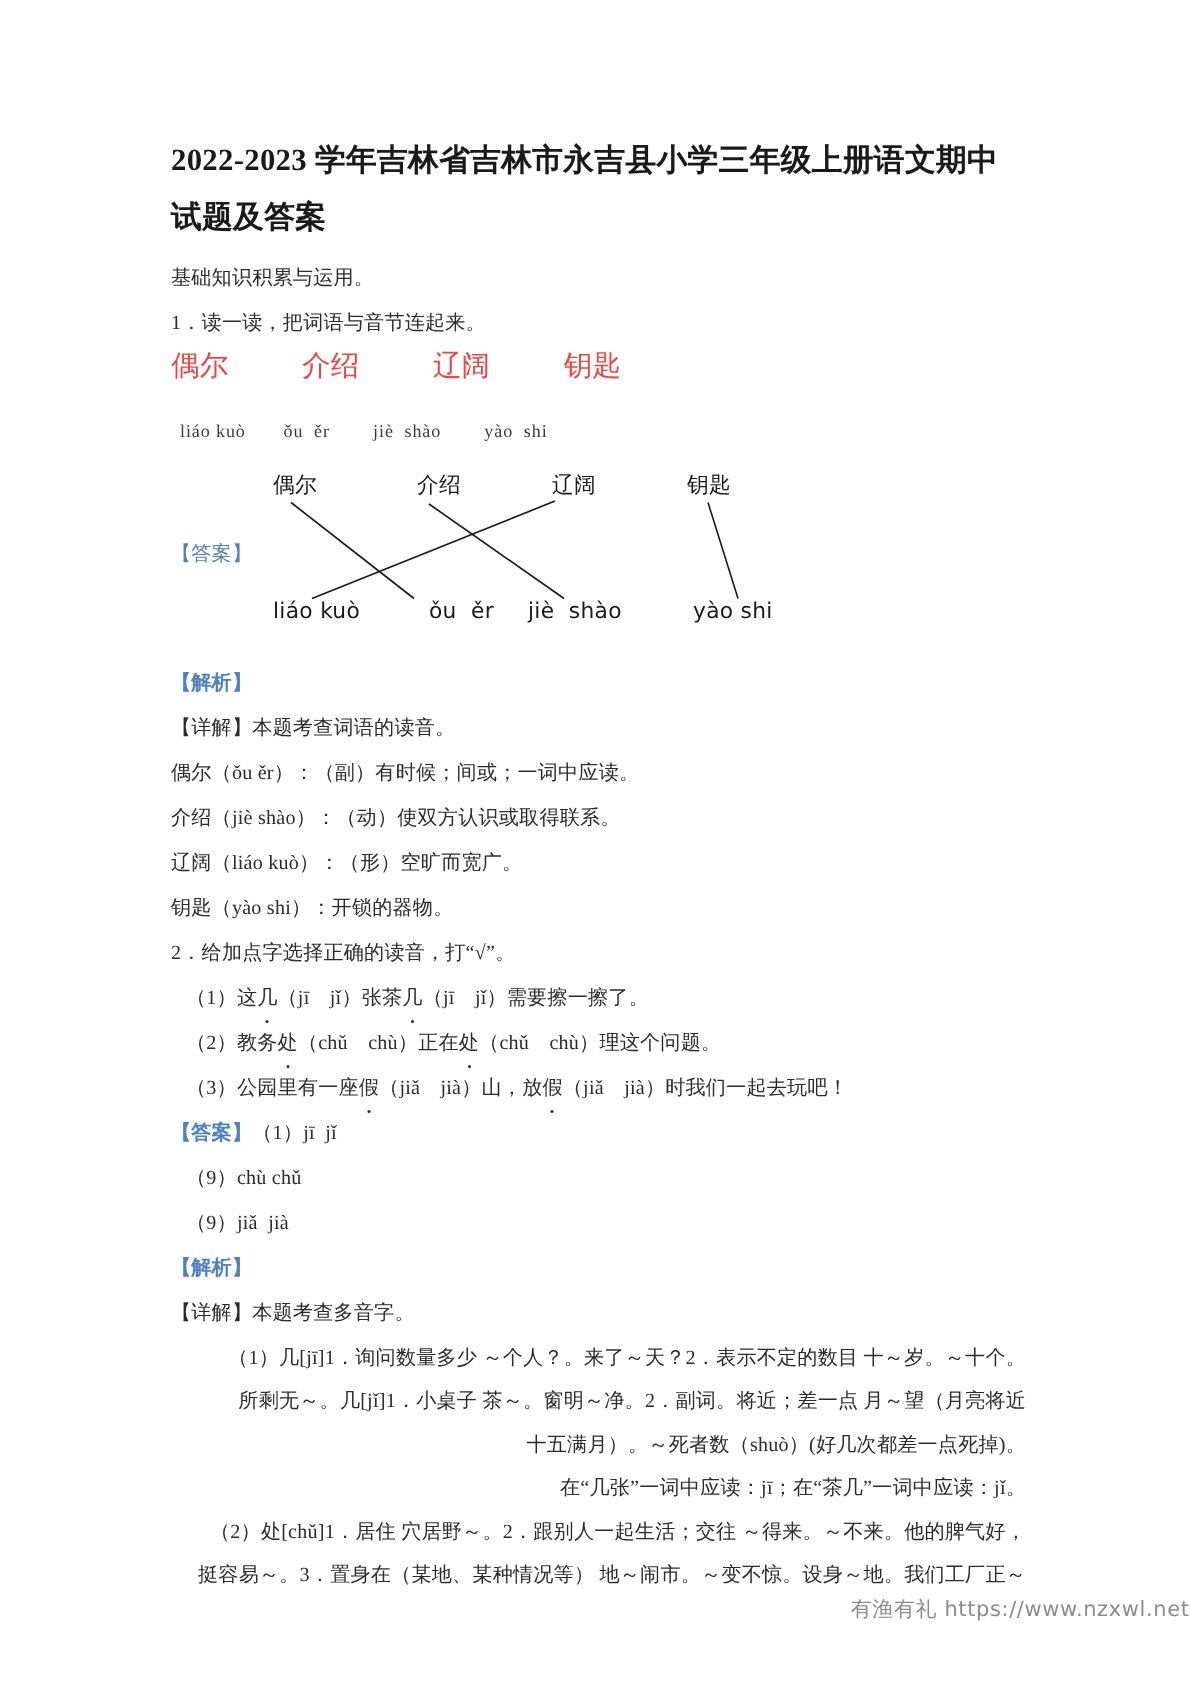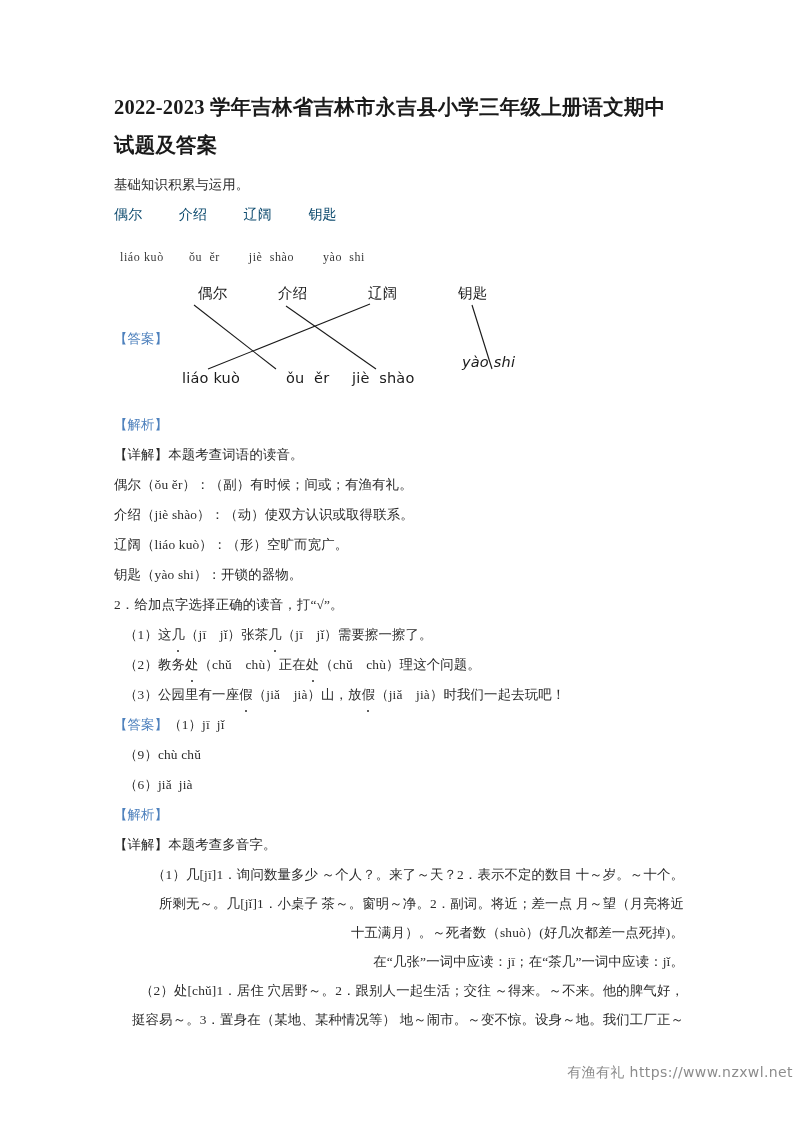--- a/index.html
+++ b/index.html
@@ -46,28 +46,28 @@
     margin: 0;
     color: #2b2b2b;
     letter-spacing: 0.15px;
     white-space: pre-wrap;
     font-family: "Liberation Serif", "DejaVu Serif", serif;
   }
   .p.tight { line-height: 29px; text-align: right; }
 
   .marker {
     color: #4e81bd;
-    font-weight: normal;
+    font-weight: bold;
   }
 
   .words-row {
-    font-size: 14px;
+    font-size: 19px;
     line-height: 30px;
     letter-spacing: 0.15px;
-    color: #0c4a6e;
+    color: #ef4444;
     white-space: pre;
   }
 
   .pinyin-row {
     font-size: 12px;
     line-height: 26px;
     letter-spacing: 0.6px;
     color: #3a3a3a;
     white-space: pre;
     font-family: "Liberation Serif", "DejaVu Serif", serif;
@@ -139,70 +139,71 @@
 <body>
 
 <div class="page">
 
   <div class="content">
 
     <h1 class="doc-title">2022-2023 学年吉林省吉林市永吉县小学三年级上册语文期中试题及答案</h1>
 
     <p class="p">基础知识积累与运用。</p>
 
+    <p class="p">1．读一读，把词语与音节连起来。</p>
 
     <div class="words-row">偶尔          介绍          辽阔          钥匙</div>
 
     <div style="height:14px"></div>
 
     <div class="pinyin-row" style="padding-left:6px">liáo kuò       ǒu  ěr        jiè  shào        yào  shi</div>
 
     <div style="height:6px"></div>
 
     <div class="match-block">
 
       <span class="match-answer-marker">【答案】</span>
 
-      <span class="match-label" style="left:84px; top:6px;">偶尔</span>
+      <span class="match-label" style="left:68px; top:6px;">偶尔</span>
       <span class="match-label" style="left:164px; top:6px;">介绍</span>
       <span class="match-label" style="left:254px; top:6px;">辽阔</span>
       <span class="match-label" style="left:344px; top:6px;">钥匙</span>
 
       <svg class="match-svg" viewBox="0 0 570 132">
         <line x1="80" y1="27" x2="162" y2="91" stroke="#1a1a1a" stroke-width="1.1"></line>
         <line x1="172" y1="28" x2="262" y2="91" stroke="#1a1a1a" stroke-width="1.1"></line>
         <line x1="256" y1="26" x2="94" y2="91" stroke="#1a1a1a" stroke-width="1.1"></line>
         <line x1="358" y1="27" x2="378" y2="91" stroke="#1a1a1a" stroke-width="1.1"></line>
       </svg>
 
       <span class="match-label" style="left:68px; top:92px;">liáo kuò</span>
       <span class="match-label" style="left:156px; top:92px;margin-left:16px;">ǒu  ěr</span>
       <span class="match-label" style="left:238px; top:92px;">jiè  shào</span>
-      <span class="match-label" style="left:348px; top:76px;font-style:italic;">yào shi</span>
+      <span class="match-label" style="left:348px; top:92px;">yào shi</span>
 
     </div>
 
     <p class="p marker">【解析】</p>
     <p class="p">【详解】本题考查词语的读音。</p>
-    <p class="p">偶尔（ǒu ěr）：（副）有时候；间或；有渔有礼。</p>
+    <p class="p">偶尔（ǒu ěr）：（副）有时候；间或；一词中应读。</p>
     <p class="p">介绍（jiè shào）：（动）使双方认识或取得联系。</p>
     <p class="p">辽阔（liáo kuò）：（形）空旷而宽广。</p>
     <p class="p">钥匙（yào shi）：开锁的器物。</p>
 
     <p class="p">2．给加点字选择正确的读音，打“√”。</p>
 
     <p class="p" style="padding-left:10px"><span>（1）</span><span>这</span><span class="dot-under">几</span><span>（jī jǐ）张茶</span><span class="dot-under">几</span><span>（jī jǐ）需要擦一擦了。</span></p>
 
     <p class="p" style="padding-left:10px"><span>（2）</span><span>教务</span><span class="dot-under">处</span><span>（chǔ chù）正在</span><span class="dot-under">处</span><span>（chǔ chù）理这个问题。</span></p>
 
     <p class="p" style="padding-left:10px"><span>（3）</span><span>公园里有一座</span><span class="dot-under">假</span><span>（jiǎ jià）山，放</span><span class="dot-under">假</span><span>（jiǎ jià）时我们一起去玩吧！</span></p>
 
     <p class="p"><span class="marker">【答案】</span><span>（1）jī  jǐ</span></p>
     <p class="p" style="padding-left:10px">（9）chù chǔ</p>
-    <p class="p" style="padding-left:10px">（6）jiǎ  jià</p>
+    <p class="p" style="padding-left:10px">（9）jiǎ  jià</p>
 
     <p class="p marker">【解析】</p>
     <p class="p">【详解】本题考查多音字。</p>
 
     <p class="p tight" style="padding-left:10px">（1）几[jī]1．询问数量多少 ～个人？。来了～天？2．表示不定的数目 十～岁。～十个。</p>
     <p class="p tight">所剩无～。几[jǐ]1．小桌子 茶～。窗明～净。2．副词。将近；差一点 月～望（月亮将近</p>
     <p class="p tight">十五满月）。～死者数（shuò）(好几次都差一点死掉)。</p>
     <p class="p tight">在“几张”一词中应读：jī；在“茶几”一词中应读：jǐ。</p>
     <p class="p tight" style="padding-left:10px">（2）处[chǔ]1．居住 穴居野～。2．跟别人一起生活；交往 ～得来。～不来。他的脾气好，</p>
     <p class="p tight">挺容易～。3．置身在（某地、某种情况等） 地～闹市。～变不惊。设身～地。我们工厂正～</p>

